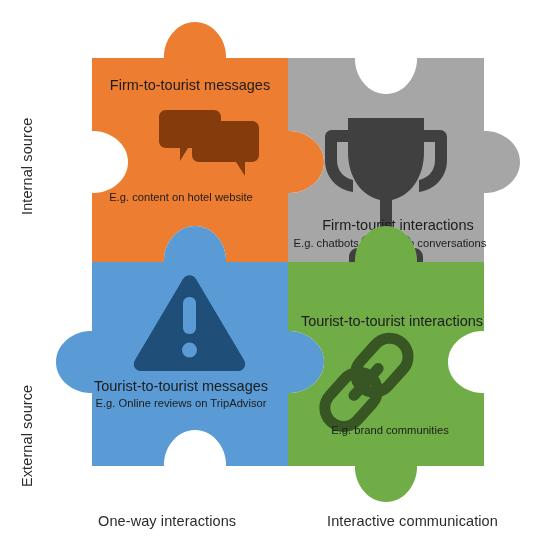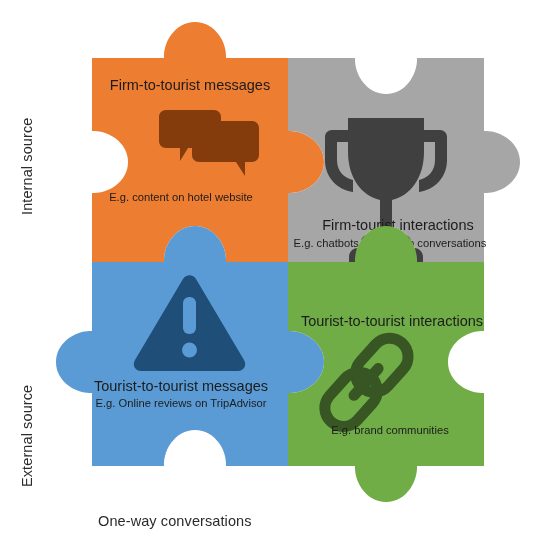--- a/index.html
+++ b/index.html
@@ -49,21 +49,22 @@
   .sub-text   { font-size: 11.2px; }
 </style>
 </head>
 <body>
 
 <div id="stage">
 
   <div class="axis-label axis-v" id="label-internal">Internal source</div>
   <div class="axis-label axis-v" id="label-external">External source</div>
 
-  <div class="axis-label" id="label-oneway">One-way conversations</div>
+  <div class="axis-label" id="label-oneway">One-way interactions</div>
+  <div class="axis-label" id="label-interactive">Interactive communication</div>
 
   <svg id="puzzle" width="550" height="538" viewBox="0 0 550 538">
 
     <g>
       <path fill="#ed7d31" d="M 92 58
                L 164 58
                C 164 58 163 46 171 35
                C 177 27 185 22 195 22
                C 205 22 213 27 219 35
                C 227 46 226 58 226 58

